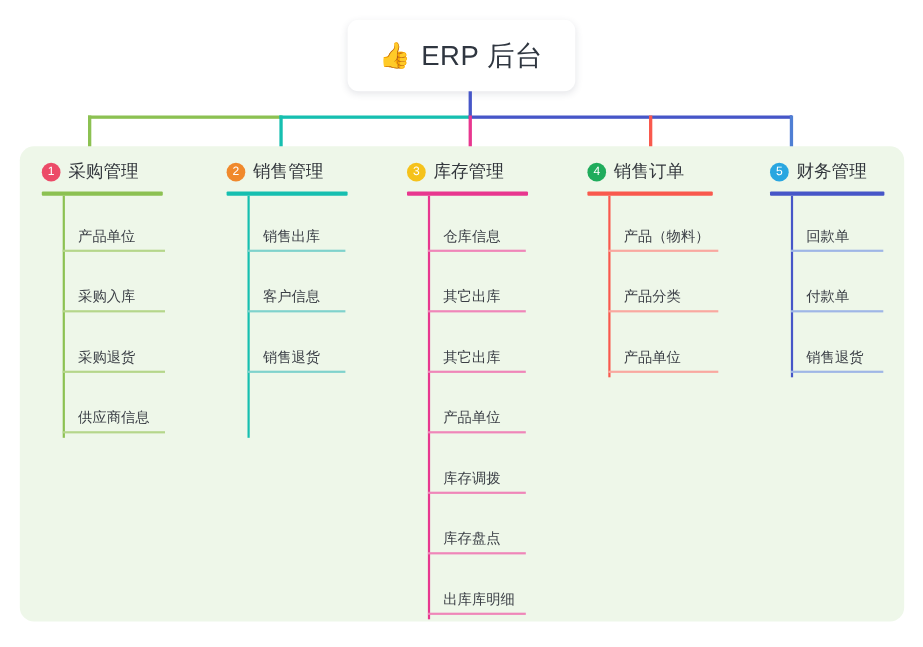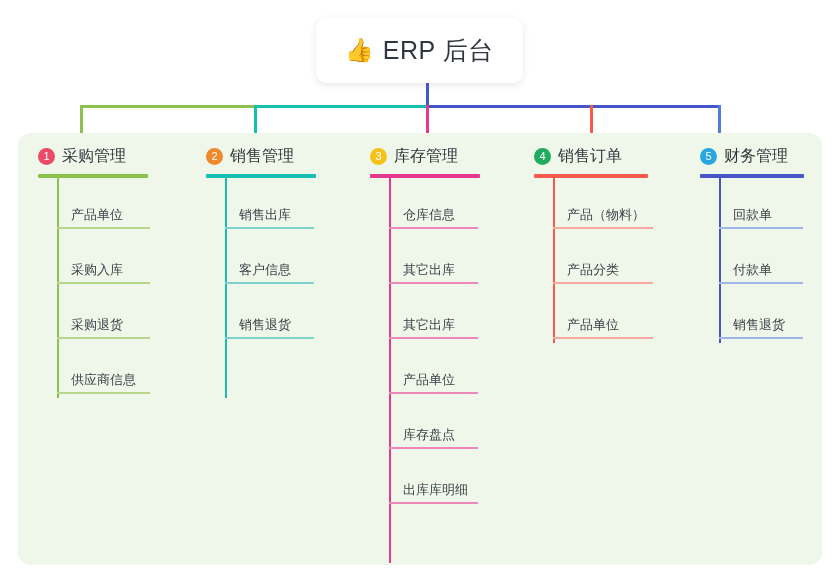--- a/index.html
+++ b/index.html
@@ -165,20 +165,24 @@
           </div>
           <div class="item">
             <span class="item-label">其它出库</span>
             <div class="item-rule" style="background: rgb(239, 134, 185); width: 89px;"></div>
           </div>
           <div class="item">
             <span class="item-label">产品单位</span>
             <div class="item-rule" style="background: rgb(239, 134, 185); width: 89px;"></div>
           </div>
           <div class="item">
+            <span class="item-label">库存调拨</span>
+            <div class="item-rule" style="background: rgb(239, 134, 185); width: 89px;"></div>
+          </div>
+          <div class="item">
             <span class="item-label">库存盘点</span>
             <div class="item-rule" style="background: rgb(239, 134, 185); width: 89px;"></div>
           </div>
           <div class="item">
             <span class="item-label">出库库明细</span>
             <div class="item-rule" style="background: rgb(239, 134, 185); width: 89px;"></div>
           </div>
         </div>
       </div>
       <div class="col" style="left: 534px;">

